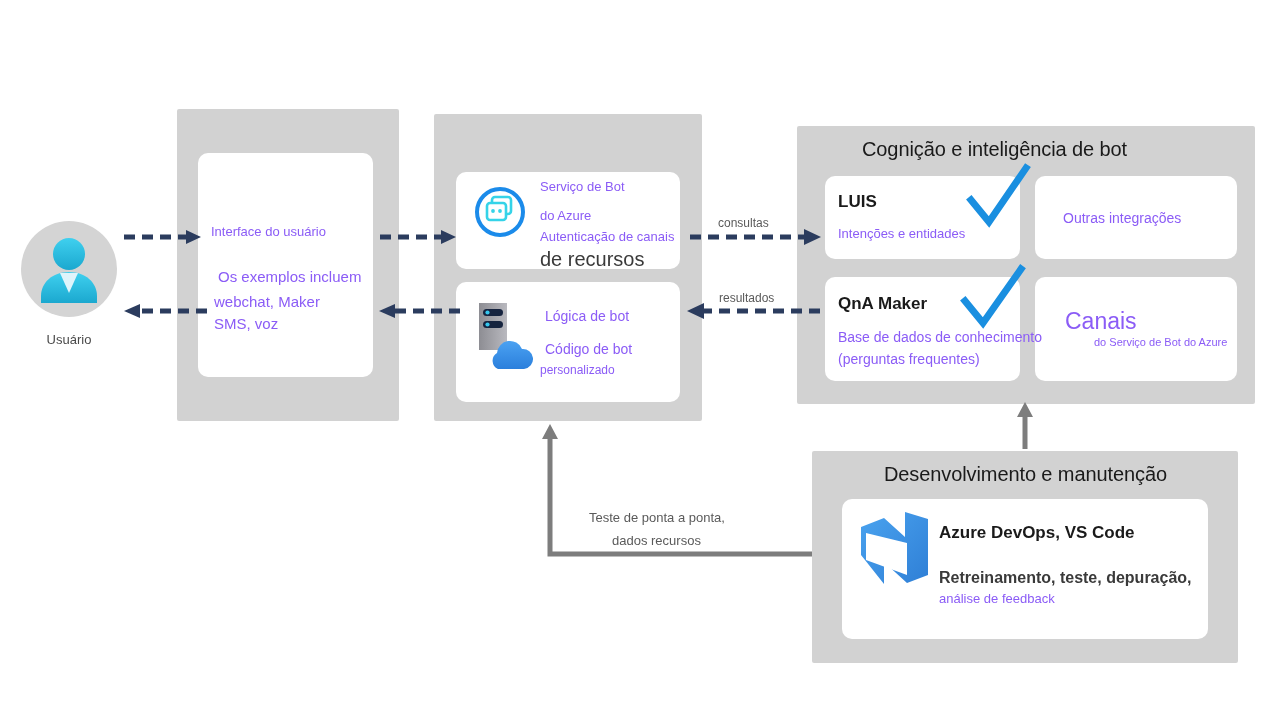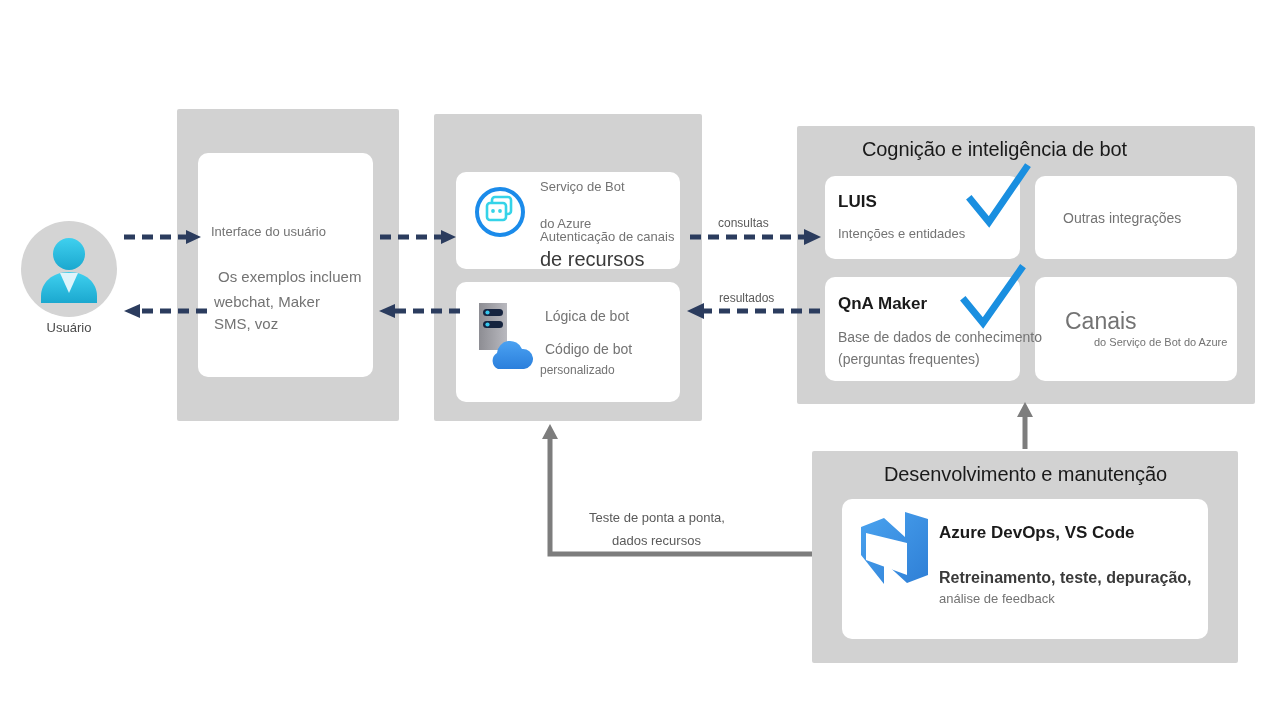--- a/index.html
+++ b/index.html
@@ -31,21 +31,21 @@
     letter-spacing: -0.1px;
   }
   .card {
     position: absolute;
     background: #ffffff;
     border-radius: 10px;
   }
   .txt {
     position: absolute;
     white-space: nowrap;
-    color: #737373;
+    color: #8b5cf6;
   }
   .txt.dark {
     color: #3a3a3a;
   }
   .txt.bold {
     color: #1a1a1a;
     font-weight: bold;
   }
   .arrow-label {
     position: absolute;
@@ -97,38 +97,38 @@
     <defs>
       <linearGradient id="gUser" x1="0" y1="0" x2="0" y2="1">
         <stop offset="0%" stop-color="#3fd0ef"></stop>
         <stop offset="100%" stop-color="#1ba8cf"></stop>
       </linearGradient>
     </defs>
     <circle cx="69" cy="254" r="16" fill="url(#gUser)"></circle>
     <path d="M69 272 c-17 0 -28 11 -28 24 l0 7 56 0 0 -7 c0 -13 -11 -24 -28 -24 z" fill="url(#gUser)"></path>
     <path d="M60 273 l9 20 9 -20 z" fill="#dff4fb"></path>
   </svg>
-  <div class="avatar-cap" style="left:21px; top:320px; width:96px;">Usuário</div>
+  <div class="avatar-cap" style="left:21px; top:332px; width:96px;">Usuário</div>
 
   <div class="card" style="left:198px; top:153px; width:175px; height:224px;"></div>
   <div class="txt" style="left:211px; top:224px; font-size:13px;">Interface do usuário</div>
   <div class="txt" style="left:218px; top:268px; font-size:15px;">Os exemplos incluem</div>
   <div class="txt" style="left:214px; top:293px; font-size:15px;">webchat, Maker</div>
   <div class="txt" style="left:214px; top:315px; font-size:15px;text-align:center;">SMS, voz</div>
 
   <div class="card" style="left:456px; top:172px; width:224px; height:97px;"></div>
   <svg class="svg-layer" style="z-index:3;">
     <circle cx="500" cy="212" r="23" fill="none" stroke="#1b8bea" stroke-width="4"></circle>
     <rect x="492" y="197" width="19" height="17" rx="3" fill="none" stroke="#35d3e8" stroke-width="2.6"></rect>
     <rect x="487" y="203" width="19" height="17" rx="3" fill="#ffffff" stroke="#35d3e8" stroke-width="2.6"></rect>
     <circle cx="493" cy="211" r="1.9" fill="#35d3e8"></circle>
     <circle cx="500" cy="211" r="1.9" fill="#35d3e8"></circle>
   </svg>
   <div class="txt" style="left:540px; top:179px; font-size:13px;">Serviço de Bot</div>
-  <div class="txt" style="left:540px; top:216px; font-size:13px;text-align:right;">do Azure</div>
+  <div class="txt" style="left:540px; top:208px; font-size:13px;text-align:right;">do Azure</div>
   <div class="txt" style="left:540px; top:229px; font-size:13px; z-index:4;">Autenticação de canais</div>
   <div class="txt dark" style="left:540px; top:248px; font-size:20px; z-index:4;">de recursos</div>
 
   <div class="card" style="left:456px; top:282px; width:224px; height:120px;"></div>
   <svg class="svg-layer" style="z-index:3;">
     <defs>
       <linearGradient id="gServer" x1="0" y1="0" x2="1" y2="0">
         <stop offset="0%" stop-color="#8d8d93"></stop>
         <stop offset="100%" stop-color="#b9b9bf"></stop>
       </linearGradient>

